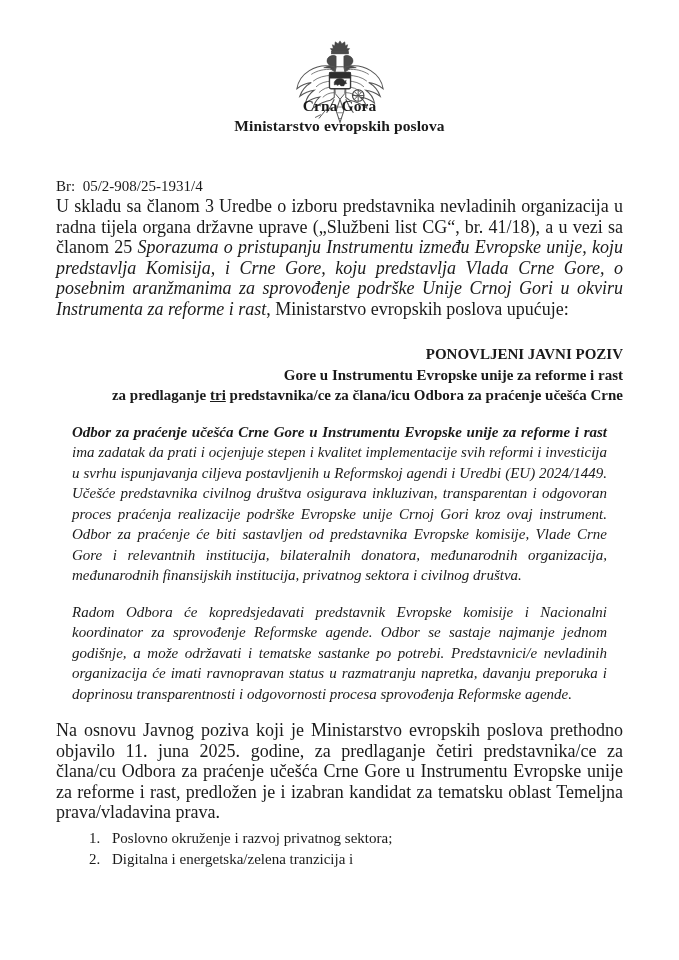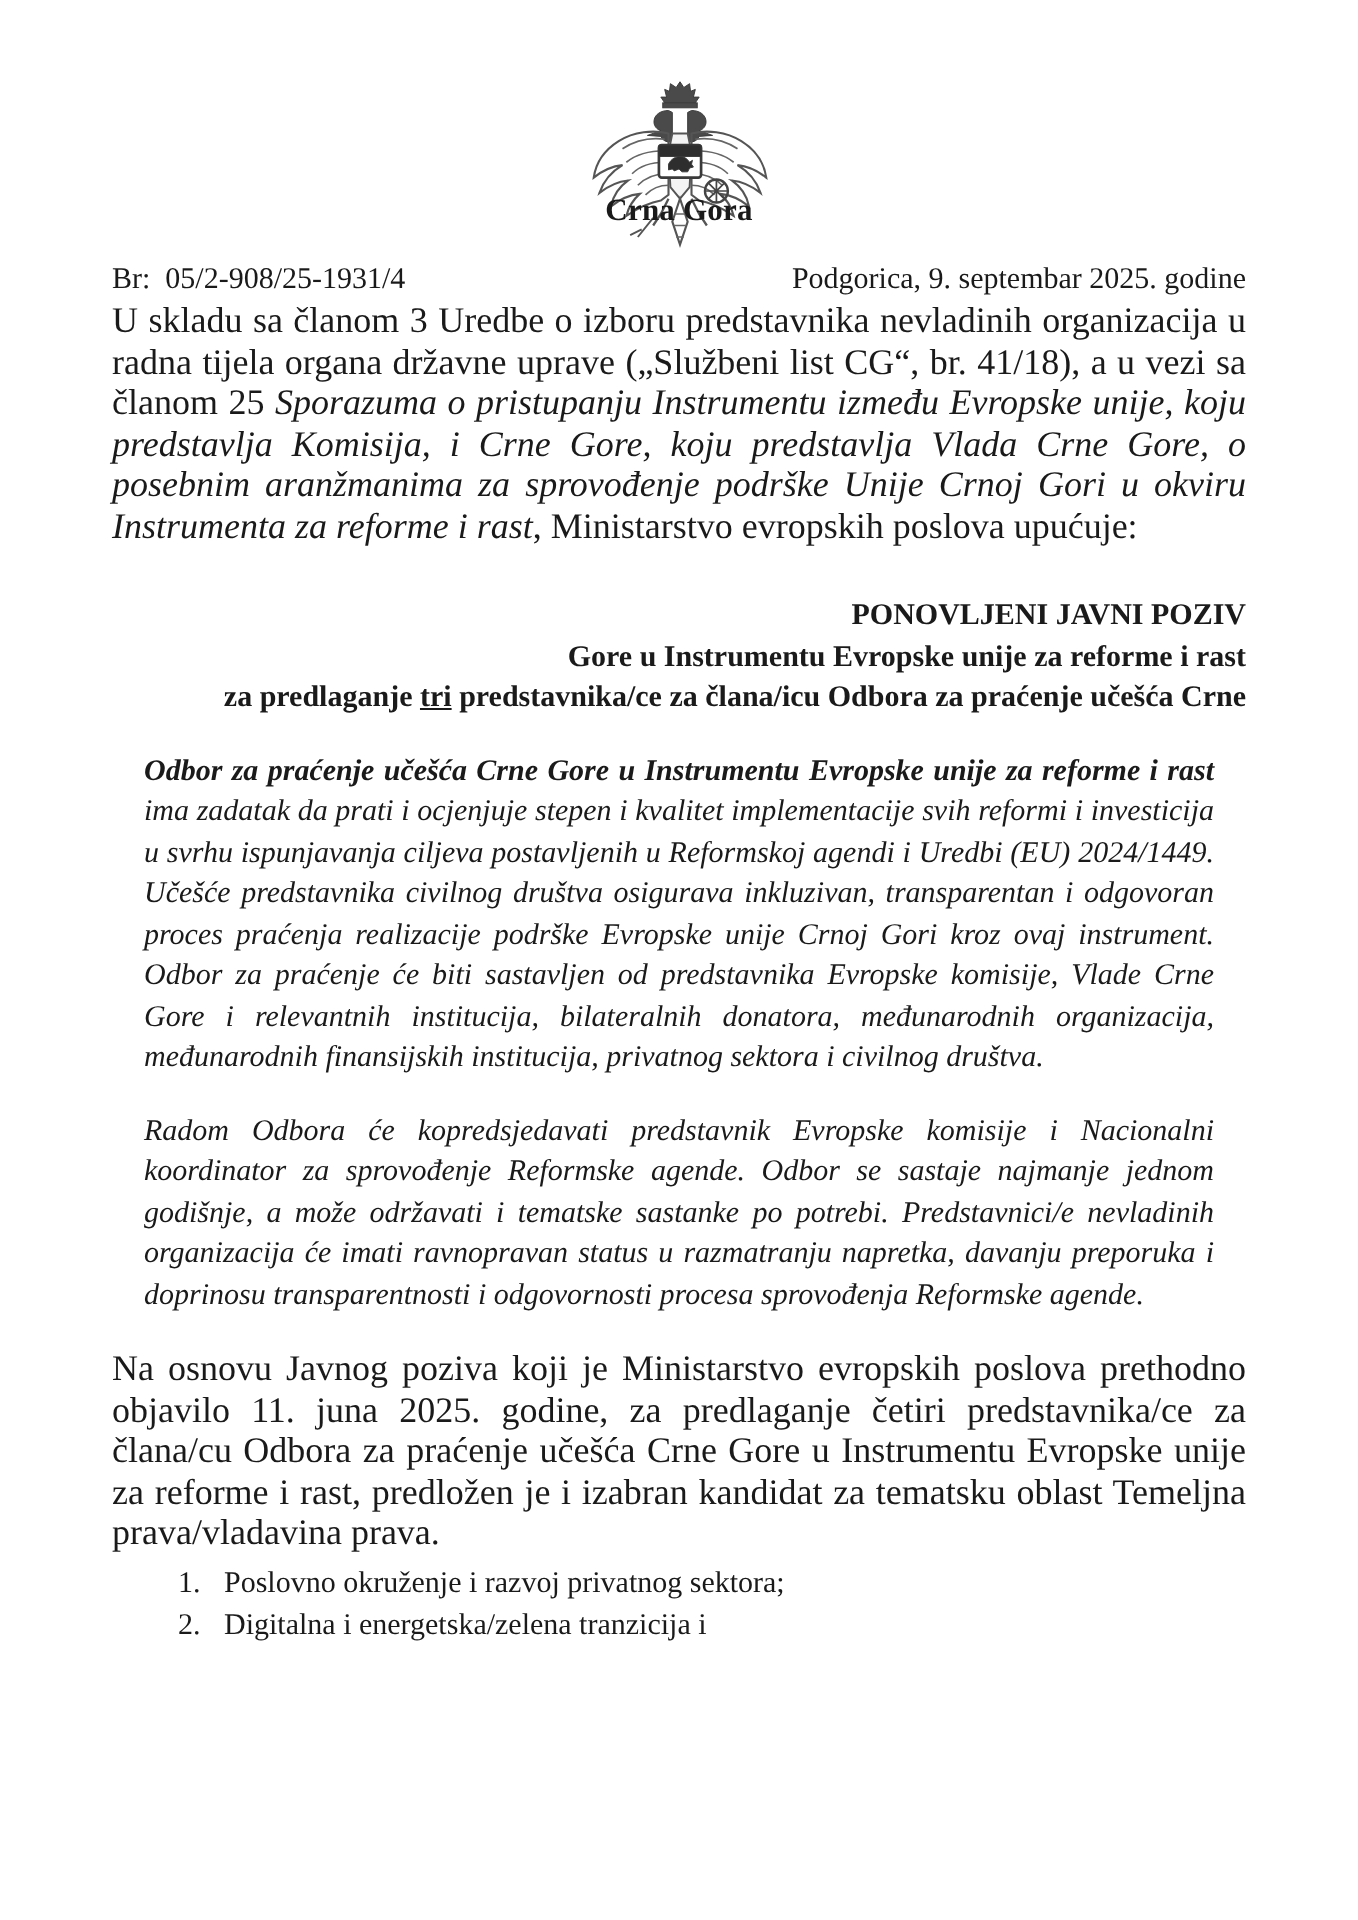--- a/index.html
+++ b/index.html
@@ -49,21 +49,21 @@
   }
   .org-title.second {
     margin-top: 1px;
   }
 
   
   .refline {
     display: flex;
     justify-content: space-between;
     align-items: baseline;
-    margin-top: 16px;
+    margin-top: 42px;
     font-size: 15px;
     line-height: 19px;
   }
   .refline .ref-left {
     white-space: pre;
   }
   .refline .ref-right {
     white-space: nowrap;
   }
 
@@ -144,24 +144,24 @@
         <circle cx="69" cy="60" r="6" fill="none" stroke="#444" stroke-width="1.2"></circle>
         <path d="M69 54 v12 M63 60 h12 M65 56 l8 8 M73 56 l-8 8" stroke="#444" stroke-width="0.9"></path>
 
         <path d="M50 64 L46 76 L50 88 L54 76 Z" fill="none" stroke="#555" stroke-width="1.1"></path>
         <path d="M47 72 h6 M47 78 h6 M48 84 h4" stroke="#666" stroke-width="0.8"></path>
       </g>
     </svg>
   </div>
 
   <div class="org-title">Crna Gora</div>
+  <div class="org-title second">Ministarstvo evropskih poslova</div>
 
   <div class="refline">
     <span class="ref-left">Br:  05/2-908/25-1931/4</span>
-    <span class="ref-right">Podgorica, 9. septembar 2025. godine</span>
   </div>
 
   <p class="body-par par-gap-lg"><span>U skladu sa članom 3 Uredbe o izboru predstavnika nevladinih organizacija u radna tijela organa državne uprave („Službeni list CG“, br. 41/18), a u vezi sa članom 25 </span><span class="it">Sporazuma o pristupanju Instrumentu između Evropske unije, koju predstavlja Komisija, i Crne Gore, koju predstavlja Vlada Crne Gore, o posebnim aranžmanima za sprovođenje podrške Unije Crnoj Gori u okviru Instrumenta za reforme i rast</span><span>, Ministarstvo evropskih poslova upućuje:</span></p>
 
   <div class="call-title-block">
     <div class="call-title">PONOVLJENI JAVNI POZIV</div>
     <div class="call-title">Gore u Instrumentu Evropske unije za reforme i rast</div>
     <div class="call-title"><span>za predlaganje </span><span class="ul">tri</span><span> predstavnika/ce za člana/icu Odbora za praćenje učešća Crne</span></div>
   </div>
 

